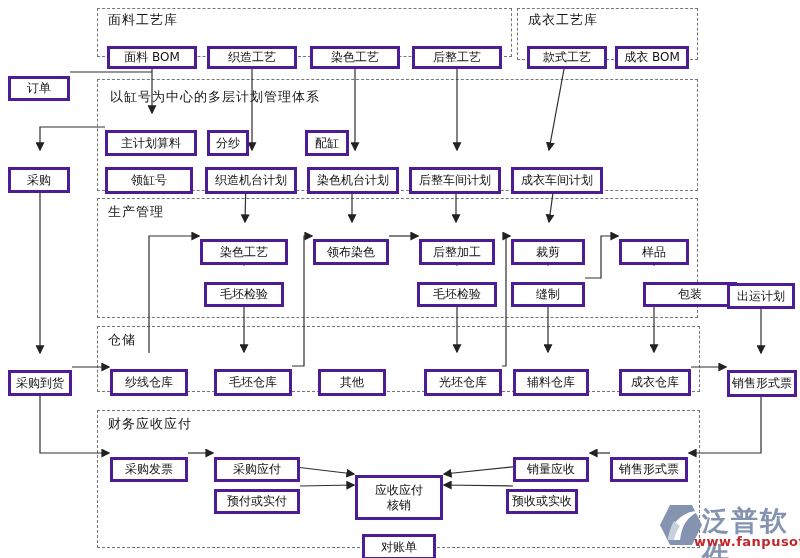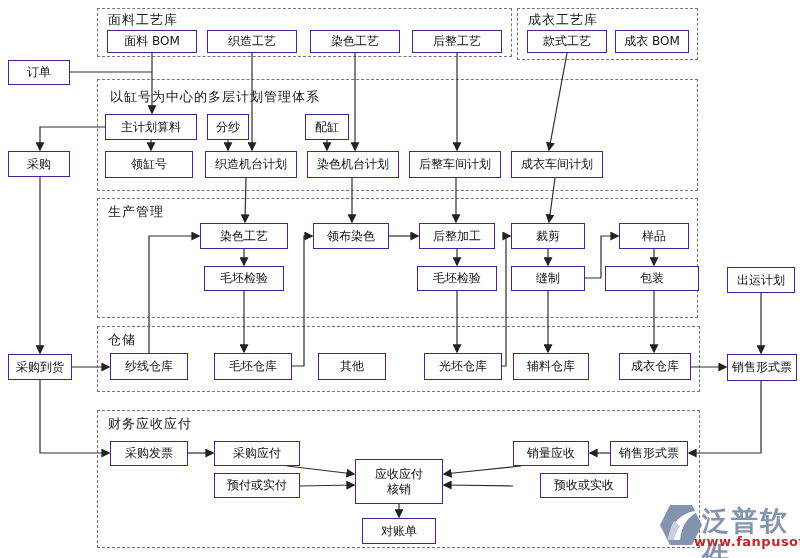--- a/index.html
+++ b/index.html
@@ -1,22 +1,22 @@
 <!DOCTYPE html>
 <html><head>
 <meta charset="utf-8">
 <style>
   html,body{margin:0;padding:0;background:#fff;}
   .stage{position:relative;width:800px;height:558px;background:#ffffff;
          font-family:"DejaVu Sans","Liberation Sans",sans-serif;overflow:hidden;}
   .sec{position:absolute;border:1px dashed #767676;box-sizing:border-box;}
   .sec-label{position:absolute;font-size:13px;color:#141414;letter-spacing:1px;white-space:nowrap;}
-  .node{position:absolute;border:1px solid #4c1d95;background:#fff;box-sizing:border-box;
+  .node{position:absolute;border:3px solid #4c1d95;background:#fff;box-sizing:border-box;
         display:flex;align-items:center;justify-content:center;flex-direction:column;
-        font-size:12px;color:#101010;white-space:nowrap;line-height:1.25;z-index:3;}
+        font-size:12px;color:#101010;white-space:nowrap;line-height:1.25;z-index:3;margin-top:16px;}
   .wires{position:absolute;left:0;top:0;z-index:2;pointer-events:none;}
   .wire{fill:none;stroke:#2e2e2e;stroke-width:1.2;}
   .logo{position:absolute;z-index:5;}
   .logo-brand{position:absolute;left:702px;top:503px;font-size:27px;font-weight:bold;
               color:#8494b0;letter-spacing:2px;z-index:5;}
   .logo-url{position:absolute;left:694px;top:534px;font-size:13px;font-weight:bold;
             color:#c0262c;z-index:6;letter-spacing:0.5px;}
 </style>
 </head>
 <body>
@@ -110,40 +110,40 @@
 
   <div class="node" style="left:200px;top:223px;width:88px;height:26px;">染色工艺</div>
   <div class="node" style="left:313px;top:223px;width:76px;height:26px;">领布染色</div>
   <div class="node" style="left:419px;top:223px;width:76px;height:26px;">后整加工</div>
   <div class="node" style="left:511px;top:223px;width:74px;height:26px;">裁剪</div>
   <div class="node" style="left:619px;top:223px;width:70px;height:26px;">样品</div>
 
   <div class="node" style="left:204px;top:266px;width:80px;height:25px;">毛坯检验</div>
   <div class="node" style="left:417px;top:266px;width:80px;height:25px;">毛坯检验</div>
   <div class="node" style="left:511px;top:266px;width:74px;height:25px;">缝制</div>
-  <div class="node" style="left:605px;top:266px;width:94px;height:25px;">包装</div>
+  <div class="node" style="left:643px;top:266px;width:94px;height:25px;">包装</div>
   <div class="node" style="left:727px;top:267px;width:68px;height:26px;">出运计划</div>
 
   <div class="node" style="left:8px;top:354px;width:64px;height:26px;">采购到货</div>
   <div class="node" style="left:110px;top:353px;width:78px;height:27px;">纱线仓库</div>
   <div class="node" style="left:318px;top:353px;width:68px;height:27px;">其他</div>
   <div class="node" style="left:214px;top:353px;width:78px;height:27px;">毛坯仓库</div>
   <div class="node" style="left:424px;top:353px;width:78px;height:27px;">光坯仓库</div>
   <div class="node" style="left:513px;top:353px;width:76px;height:27px;">辅料仓库</div>
   <div class="node" style="left:619px;top:353px;width:72px;height:27px;">成衣仓库</div>
   <div class="node" style="left:727px;top:354px;width:70px;height:27px;">销售形式票</div>
 
   <div class="node" style="left:110px;top:441px;width:78px;height:25px;">采购发票</div>
   <div class="node" style="left:214px;top:441px;width:86px;height:25px;">采购应付</div>
   <div class="node" style="left:214px;top:473px;width:86px;height:25px;">预付或实付</div>
   <div class="node" style="left:355px;top:459px;width:88px;height:45px;">
     <div>应收应付</div>
     <div>核销</div>
   </div>
-  <div class="node" style="left:540px;top:473px;width:88px;height:25px;">预收或实收</div>
+  <div class="node" style="left:506px;top:473px;width:72px;height:25px;">预收或实收</div>
   <div class="node" style="left:513px;top:441px;width:76px;height:25px;">销量应收</div>
   <div class="node" style="left:610px;top:441px;width:78px;height:25px;">销售形式票</div>
   <div class="node" style="left:362px;top:518px;width:74px;height:26px;">对账单</div>
 
   <svg class="logo" style="left:658px;top:502px;" width="46" height="46" viewBox="0 0 46 46">
     <polygon points="12,3 34,3 44,23 34,43 12,43 2,23" fill="#8494b0"></polygon>
     <path d="M10,38 C13,18 28,8 42,9 C30,14 24,22 22,38 Z" fill="#ffffff"></path>
     <path d="M10,38 C11,30 13,24 16,19 L22,24 C19,28 17,33 16,38 Z" fill="#c8cfdd"></path>
   </svg>
   <div class="logo-brand">泛普软件</div>

